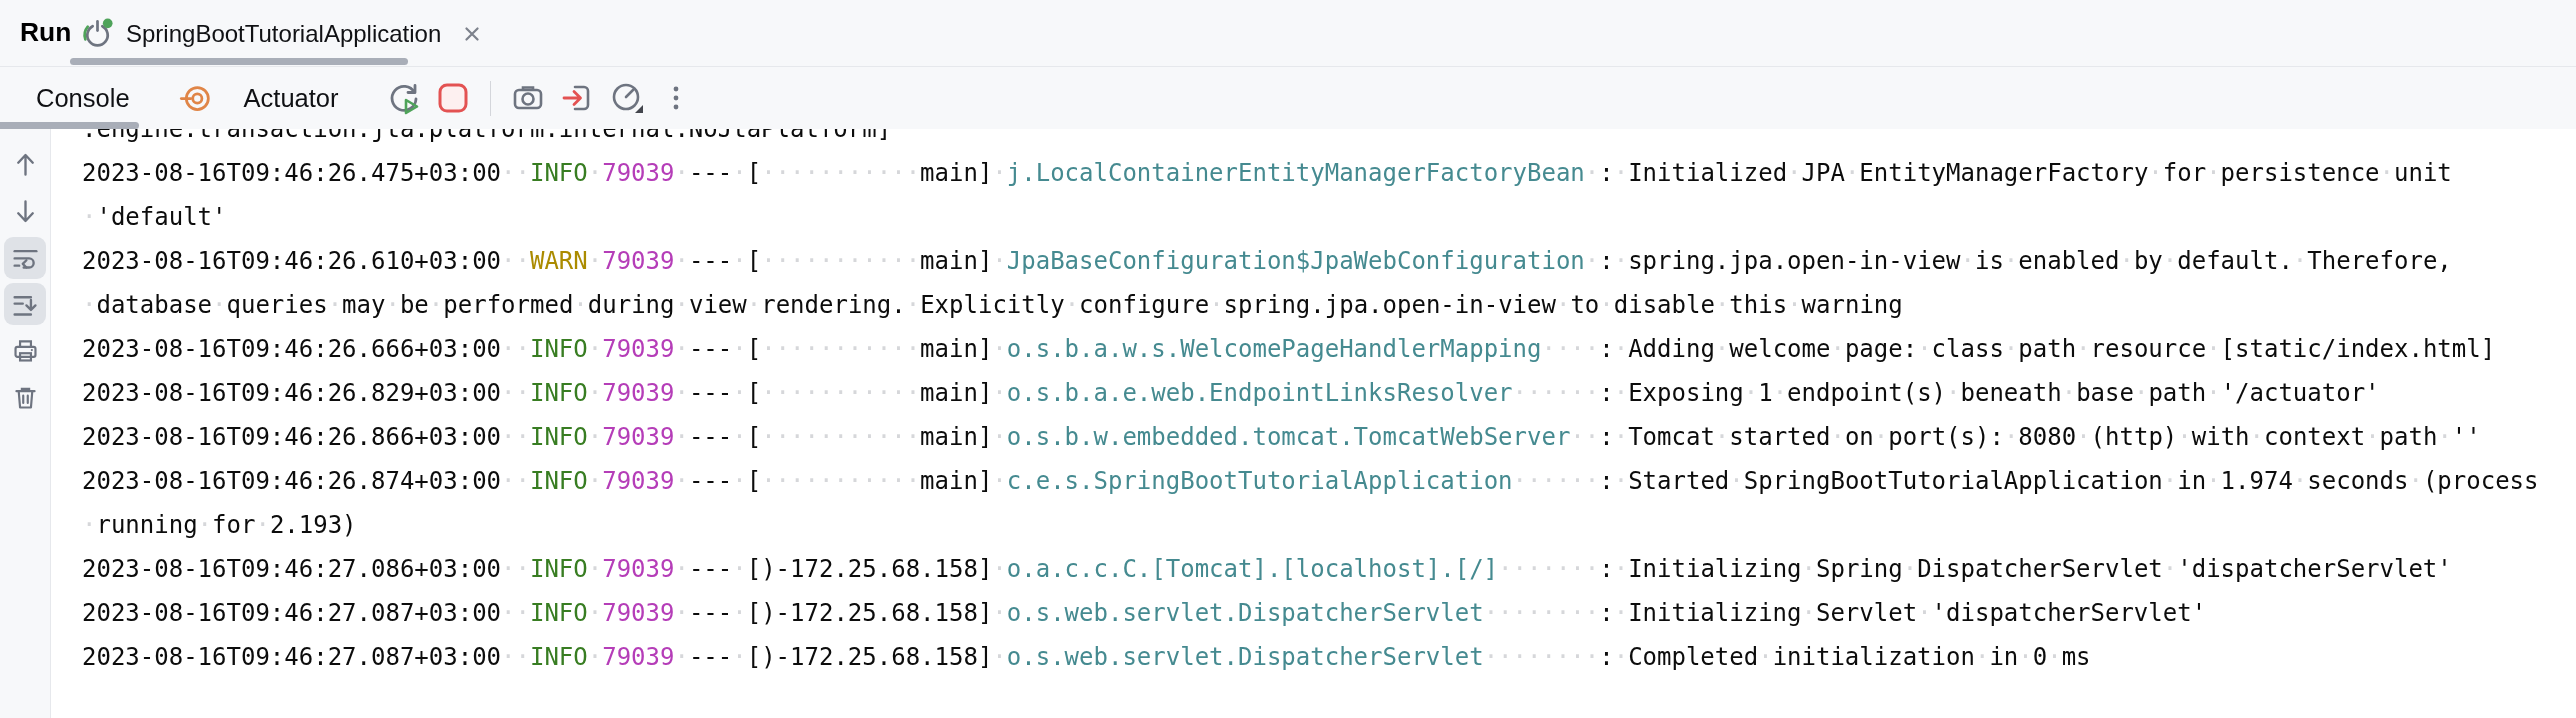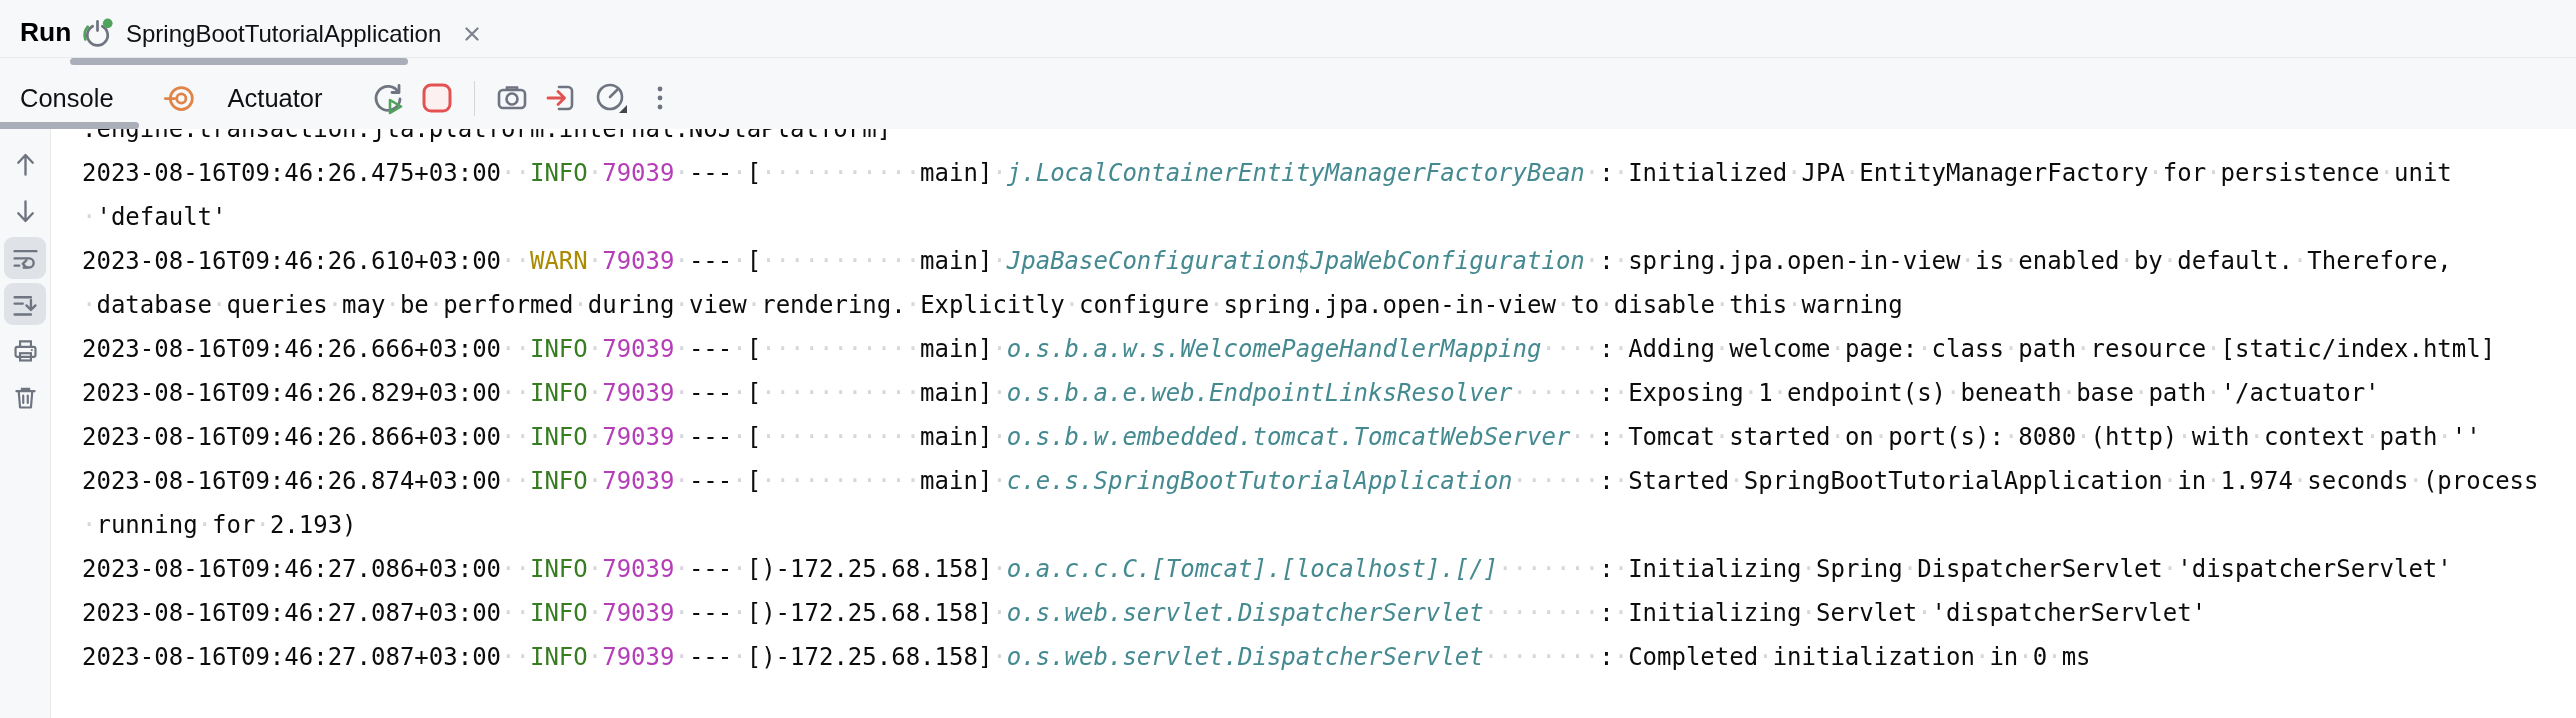--- a/index.html
+++ b/index.html
@@ -6,43 +6,43 @@
     --bg-panel:#f7f8fa; --bg-console:#ffffff; --border:#e6e8ec;
     --txt:#0c0c0c; --ui-txt:#1a1c1f; --icon:#6e7480;
     --info:#387d22; --warn:#ab8b00; --pid:#b53db8; --logger:#458a90; --ws:#d6d7da;
     --indicator:#a9aeb8; --stop-red:#e35252; --play-green:#4fa35a; --actuator-orange:#e08547;
     --sel-bg:#dfe2e7;
   }
   *{box-sizing:border-box; margin:0; padding:0;}
   html,body{width:2576px; height:718px; overflow:hidden; background:#fff;
     font-family:"Liberation Sans", sans-serif;}
   .topbar{position:absolute; top:0; left:0; right:0; height:129px; background:var(--bg-panel); z-index:3;}
-  .row1{position:absolute; top:0; left:0; right:0; height:58px; border-bottom:0.9px solid var(--border);}
+  .row1{position:absolute; top:0; left:0; right:0; height:67px; border-bottom:0.9px solid var(--border);}
   .run-title{position:absolute; left:20px; top:17.3px; font-size:26.4px; font-weight:700; color:#000;}
   .run-tab{position:absolute; left:80px; top:5.5px; height:57px; display:flex; align-items:center; gap:11px; cursor:default;}
   .run-tab .label{font-size:24px; color:#101114;}
   .tab-underline{position:absolute; left:70px; top:58px; width:338px; height:7.3px; border-radius:3.6px; background:var(--indicator); z-index:5;}
   .row2{position:absolute; top:67px; left:0; right:0; height:62px; display:flex; align-items:center;}
   .content-tab{font-size:25.5px; color:#101114; display:flex; align-items:center; gap:9px;}
-  .tab-console{margin-left:20px;}
+  .tab-console{margin-left:36px;}
   .tab-actuator{margin-left:49px;gap:32px;}
   .console-underline{position:absolute; left:0; top:122px; width:139px; height:7.3px; border-radius:0 3.6px 3.6px 0; background:var(--indicator); z-index:5;}
   .tb-btn{width:42px; height:42px; display:flex; align-items:center; justify-content:center; border-radius:7.3px; cursor:pointer;}
   .tb-group{display:flex; align-items:center; gap:7.3px; margin-left:44px;}
   .tb-sep{width:0.9px; height:35px; background:#d4d6db; margin:0 9px;}
   .gutter{position:absolute; left:0; top:129px; bottom:0; width:51px; background:var(--bg-panel);
     border-right:0.9px solid var(--border); z-index:2; display:flex; flex-direction:column; align-items:center; padding-top:14.6px; gap:4.6px;}
   .g-btn{width:42px; height:42px; display:flex; align-items:center; justify-content:center; border-radius:9px; cursor:pointer;}
   .g-btn.sel{background:var(--sel-bg);}
   .console{position:absolute; left:52px; top:129px; right:0; bottom:0; background:var(--bg-console); overflow:hidden; z-index:1; cursor:text;}
   .log-stack{position:absolute; left:30px; top:-22px; white-space:pre;
     font-family:"DejaVu Sans Mono", monospace; font-size:24px; line-height:44px; color:var(--txt);}
   .log-row{height:44px;}
   .c-t{color:var(--txt);} .c-i{color:var(--info);} .c-w{color:var(--warn);text-align:center;}
-  .c-p{color:var(--pid);} .c-l{color:var(--logger);font-style:italic;} .ws{color:var(--ws);}
+  .c-p{color:var(--pid);} .c-l{color:var(--logger);} .ws{color:var(--ws);}
   svg{display:block;}
 </style>
 </head>
 <body>
 
 <div class="topbar">
   <div class="row1">
     <div class="run-title">Run</div>
     <div class="run-tab">
       <span>

